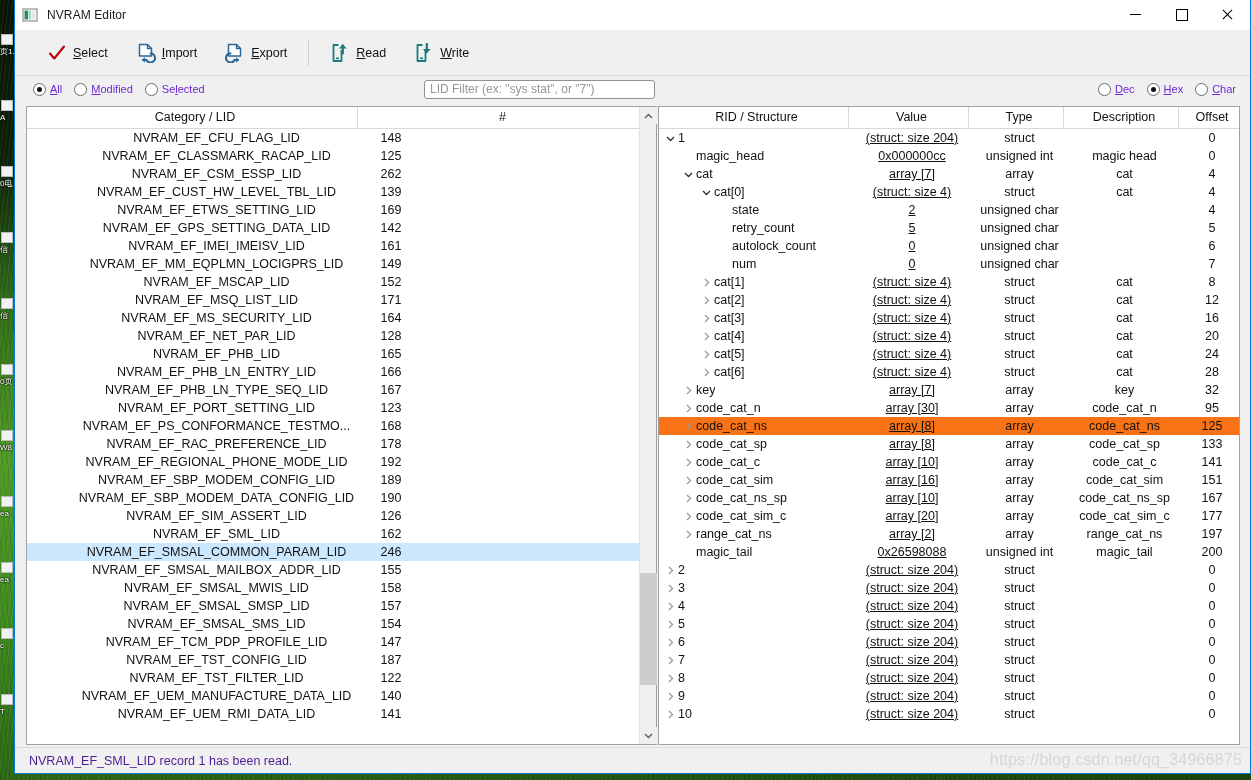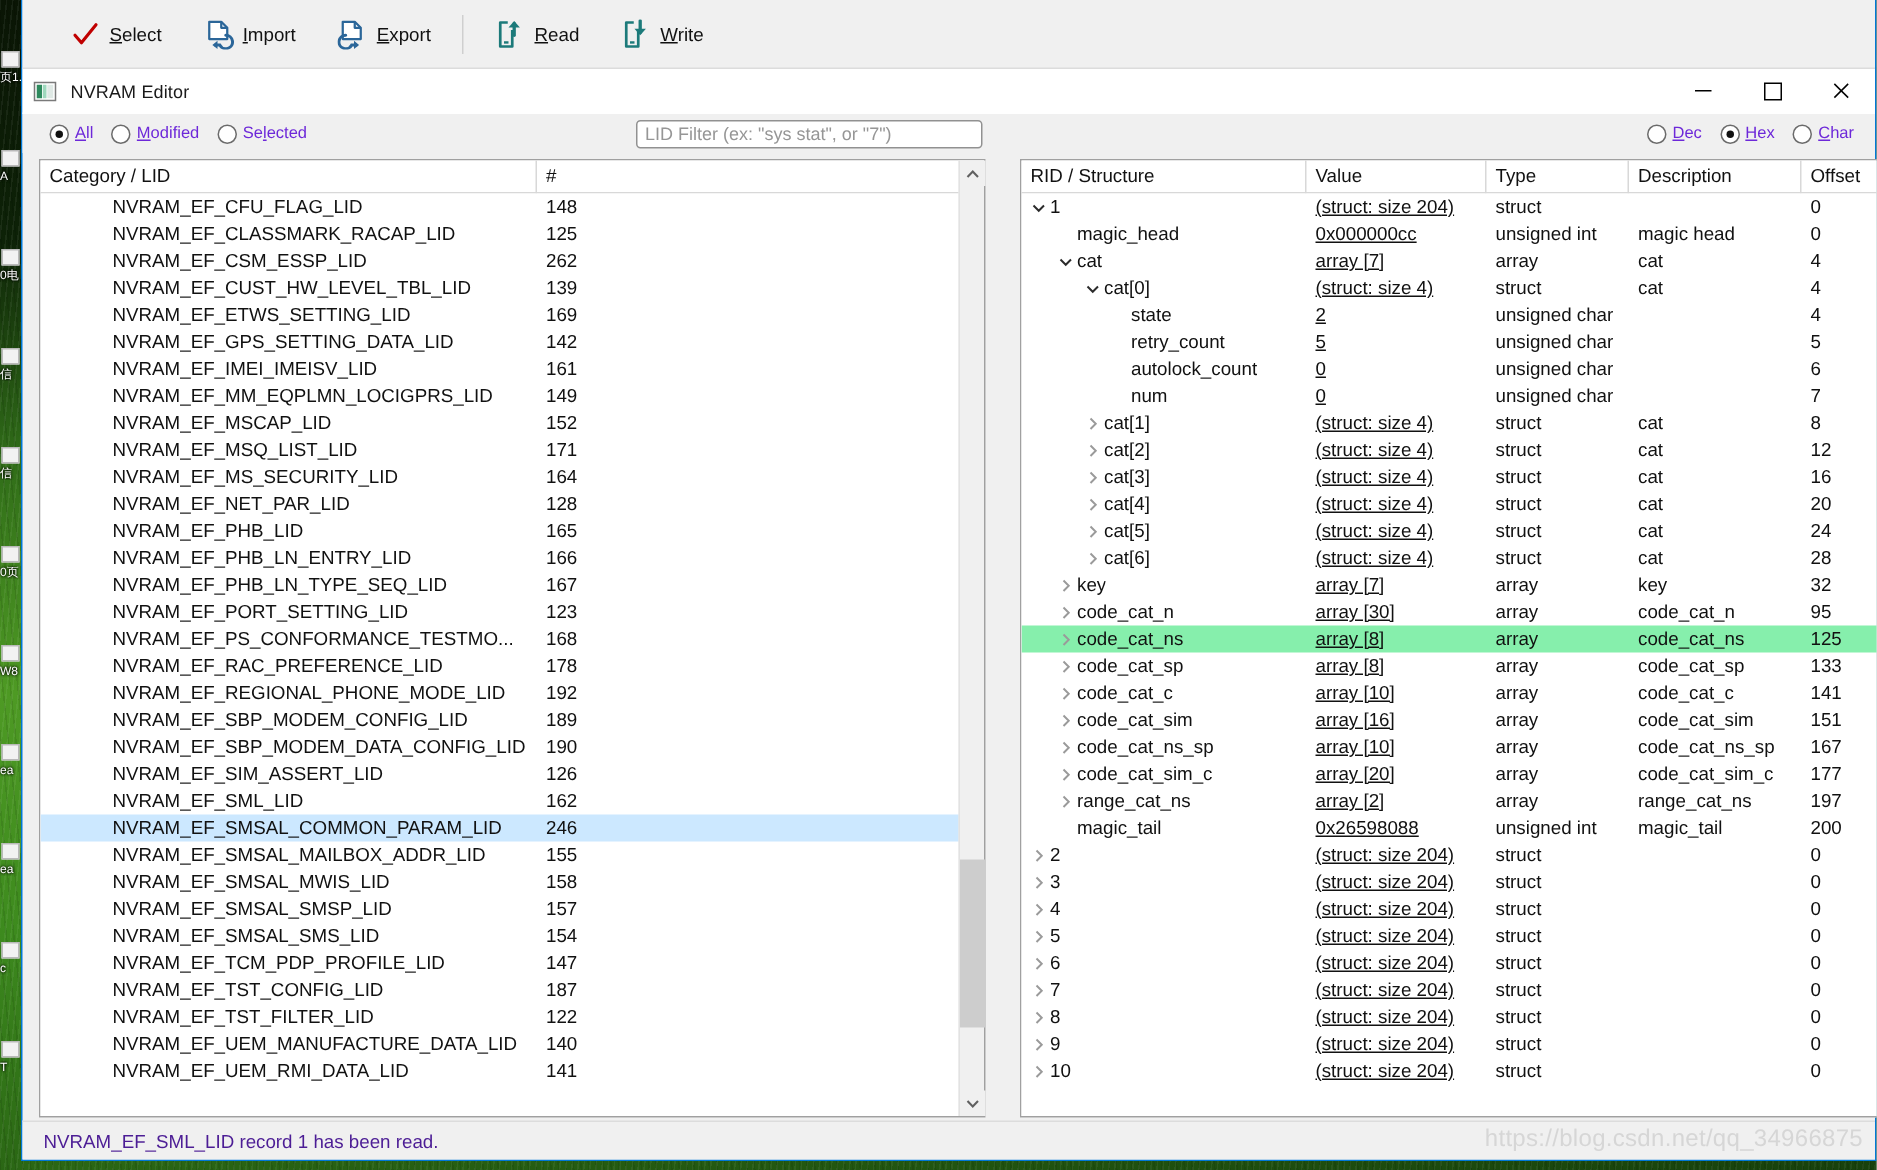--- a/index.html
+++ b/index.html
@@ -210,22 +210,23 @@
     display: flex;
     align-items: center;
     gap: 12px;
   }
 
   
   #content {
     flex: 1;
     display: flex;
     padding: 4px 11px 2px 11px;
-    gap: 23px;
+    gap: 1px;
     min-height: 0;
+    text-align: center;
   }
   .panel {
     background: #fff;
     border: 1px solid #a0a0a0;
     display: flex;
     flex-direction: column;
     min-height: 0;
     position: relative;
   }
   #left-panel { width: 631px; flex: none; }
@@ -263,21 +264,21 @@
   .row {
     height: 18px;
     display: flex;
     align-items: center;
     font-size: 12.5px;
     color: #111;
     cursor: default;
     white-space: nowrap;
   }
   .row.sel-blue { background: #cce8ff; }
-  .row.sel-gray { background: #86efac; }
+  .row.sel-gray { background: #f97316; }
   .row .c { overflow: hidden; white-space: nowrap; padding-left: 6px; }
 
   
   .lrow .c-name { width: 331px; padding-left: 48px; }
   .lrow .c-num  { width: 60px; padding-left: 6px; }
 
   
   .trow .c-struct { width: 190px; display: flex; align-items: center; padding-left: 0; }
   .trow .c-value  { width: 120px; text-decoration: underline; }
   .trow .c-type   { width: 95px; }
@@ -372,74 +373,20 @@
       <div class="dlabel" style="top: 575px;">ea</div>
       <div class="dicon" style="top: 628px;"></div>
       <div class="dlabel" style="top: 641px;">c</div>
       <div class="dicon" style="top: 694px;"></div>
       <div class="dlabel" style="top: 707px;">T</div>
     </div>
 </div>
 
 <div id="window">
 
-  <div id="toolbar">
-
-    <div class="tb-item">
-      <svg class="tb-ico" viewBox="0 0 20 20">
-        <path d="M3 10.5 L7.3 15.5 L17 3.5" fill="none" stroke="#c00000" stroke-width="2.1" stroke-linecap="round" stroke-linejoin="round"></path>
-      </svg>
-      <span class="tb-label"><u>S</u><span>elect</span></span>
-    </div>
-
-    <div class="tb-item">
-      <svg class="tb-ico" viewBox="0 0 20 20">
-        <path d="M3.5 1.5 h8 l4 4 v7.5 h-12 z" fill="#ffffff" stroke="#2b6699" stroke-width="1.5" stroke-linejoin="round"></path>
-        <path d="M11.5 1.5 v4 h4" fill="none" stroke="#2b6699" stroke-width="1.5" stroke-linejoin="round"></path>
-        <path d="M14.5 10.5 a4.5 4.5 0 1 1 -4 6.5 h-3" fill="none" stroke="#2b6699" stroke-width="2" stroke-linecap="round"></path>
-        <path d="M9 14.2 L5.6 17 L9 19.6 z" fill="#2b6699"></path>
-      </svg>
-      <span class="tb-label"><u>I</u><span>mport</span></span>
-    </div>
-
-    <div class="tb-item">
-      <svg class="tb-ico" viewBox="0 0 20 20">
-        <path d="M3.5 1.5 h8 l4 4 v7.5 h-12 z" fill="#ffffff" stroke="#2b6699" stroke-width="1.5" stroke-linejoin="round"></path>
-        <path d="M11.5 1.5 v4 h4" fill="none" stroke="#2b6699" stroke-width="1.5" stroke-linejoin="round"></path>
-        <path d="M5.5 10.5 a4.5 4.5 0 1 0 4 6.5 h3" fill="none" stroke="#2b6699" stroke-width="2" stroke-linecap="round"></path>
-        <path d="M11 14.2 L14.4 17 L11 19.6 z" fill="#2b6699"></path>
-      </svg>
-      <span class="tb-label"><u>E</u><span>xport</span></span>
-    </div>
-
-    <div class="tb-sep"></div>
-
-    <div class="tb-item">
-      <svg class="tb-ico" viewBox="0 0 20 20">
-        <path d="M3.5 2 h8 v16 h-8 z" fill="none" stroke="#1c7a7a" stroke-width="1.8" stroke-linejoin="round"></path>
-        <rect x="6" y="14.5" width="3" height="1.6" fill="#1c7a7a"></rect>
-        <rect x="8.5" y="0" width="6.5" height="7" fill="#f0f0f0"></rect>
-        <path d="M12.8 10.5 V2.6" fill="none" stroke="#1c7a7a" stroke-width="2.2" stroke-linecap="round"></path>
-        <path d="M12.8 1 L16.6 5.4 L9 5.4 z" fill="#1c7a7a"></path>
-      </svg>
-      <span class="tb-label"><u>R</u><span>ead</span></span>
-    </div>
-
-    <div class="tb-item">
-      <svg class="tb-ico" viewBox="0 0 20 20">
-        <path d="M3.5 2 h8 v16 h-8 z" fill="none" stroke="#1c7a7a" stroke-width="1.8" stroke-linejoin="round"></path>
-        <rect x="6" y="14.5" width="3" height="1.6" fill="#1c7a7a"></rect>
-        <rect x="8.5" y="0" width="6.5" height="7" fill="#f0f0f0"></rect>
-        <path d="M12.8 0.8 V8.6" fill="none" stroke="#1c7a7a" stroke-width="2.2" stroke-linecap="round"></path>
-        <path d="M12.8 10.5 L16.6 6.1 L9 6.1 z" fill="#1c7a7a"></path>
-      </svg>
-      <span class="tb-label"><u>W</u><span>rite</span></span>
-    </div>
-  </div>
-
   <div id="titlebar">
     <svg id="title-icon" viewBox="0 0 16 16">
       <rect x="1" y="2" width="14" height="12" fill="#ffffff" stroke="#7a7a7a" stroke-width="1"></rect>
       <rect x="2.5" y="3.5" width="3.5" height="9" fill="#2f8a5e"></rect>
       <rect x="6.5" y="3.5" width="2.5" height="9" fill="#9fd8bd"></rect>
       <rect x="9.5" y="3.5" width="4" height="9" fill="#dfe9e5"></rect>
     </svg>
     <span id="title-text">NVRAM Editor</span>
     <div id="win-buttons">
       <div class="win-btn">
@@ -447,20 +394,74 @@
       </div>
       <div class="win-btn">
         <span class="glyph glyph-max"></span>
       </div>
       <div class="win-btn close">
         <span class="glyph glyph-close"></span>
       </div>
     </div>
   </div>
 
+  <div id="toolbar">
+
+    <div class="tb-item">
+      <svg class="tb-ico" viewBox="0 0 20 20">
+        <path d="M3 10.5 L7.3 15.5 L17 3.5" fill="none" stroke="#c00000" stroke-width="2.1" stroke-linecap="round" stroke-linejoin="round"></path>
+      </svg>
+      <span class="tb-label"><u>S</u><span>elect</span></span>
+    </div>
+
+    <div class="tb-item">
+      <svg class="tb-ico" viewBox="0 0 20 20">
+        <path d="M3.5 1.5 h8 l4 4 v7.5 h-12 z" fill="#ffffff" stroke="#2b6699" stroke-width="1.5" stroke-linejoin="round"></path>
+        <path d="M11.5 1.5 v4 h4" fill="none" stroke="#2b6699" stroke-width="1.5" stroke-linejoin="round"></path>
+        <path d="M14.5 10.5 a4.5 4.5 0 1 1 -4 6.5 h-3" fill="none" stroke="#2b6699" stroke-width="2" stroke-linecap="round"></path>
+        <path d="M9 14.2 L5.6 17 L9 19.6 z" fill="#2b6699"></path>
+      </svg>
+      <span class="tb-label"><u>I</u><span>mport</span></span>
+    </div>
+
+    <div class="tb-item">
+      <svg class="tb-ico" viewBox="0 0 20 20">
+        <path d="M3.5 1.5 h8 l4 4 v7.5 h-12 z" fill="#ffffff" stroke="#2b6699" stroke-width="1.5" stroke-linejoin="round"></path>
+        <path d="M11.5 1.5 v4 h4" fill="none" stroke="#2b6699" stroke-width="1.5" stroke-linejoin="round"></path>
+        <path d="M5.5 10.5 a4.5 4.5 0 1 0 4 6.5 h3" fill="none" stroke="#2b6699" stroke-width="2" stroke-linecap="round"></path>
+        <path d="M11 14.2 L14.4 17 L11 19.6 z" fill="#2b6699"></path>
+      </svg>
+      <span class="tb-label"><u>E</u><span>xport</span></span>
+    </div>
+
+    <div class="tb-sep"></div>
+
+    <div class="tb-item">
+      <svg class="tb-ico" viewBox="0 0 20 20">
+        <path d="M3.5 2 h8 v16 h-8 z" fill="none" stroke="#1c7a7a" stroke-width="1.8" stroke-linejoin="round"></path>
+        <rect x="6" y="14.5" width="3" height="1.6" fill="#1c7a7a"></rect>
+        <rect x="8.5" y="0" width="6.5" height="7" fill="#f0f0f0"></rect>
+        <path d="M12.8 10.5 V2.6" fill="none" stroke="#1c7a7a" stroke-width="2.2" stroke-linecap="round"></path>
+        <path d="M12.8 1 L16.6 5.4 L9 5.4 z" fill="#1c7a7a"></path>
+      </svg>
+      <span class="tb-label"><u>R</u><span>ead</span></span>
+    </div>
+
+    <div class="tb-item">
+      <svg class="tb-ico" viewBox="0 0 20 20">
+        <path d="M3.5 2 h8 v16 h-8 z" fill="none" stroke="#1c7a7a" stroke-width="1.8" stroke-linejoin="round"></path>
+        <rect x="6" y="14.5" width="3" height="1.6" fill="#1c7a7a"></rect>
+        <rect x="8.5" y="0" width="6.5" height="7" fill="#f0f0f0"></rect>
+        <path d="M12.8 0.8 V8.6" fill="none" stroke="#1c7a7a" stroke-width="2.2" stroke-linecap="round"></path>
+        <path d="M12.8 10.5 L16.6 6.1 L9 6.1 z" fill="#1c7a7a"></path>
+      </svg>
+      <span class="tb-label"><u>W</u><span>rite</span></span>
+    </div>
+  </div>
+
   <div id="filterbar">
     <div class="radio-grp">
       <label class="radio on">
         <span class="dot"></span>
         <span><u>A</u>ll</span>
       </label>
       <label class="radio">
         <span class="dot"></span>
         <span><u>M</u>odified</span>
       </label>

